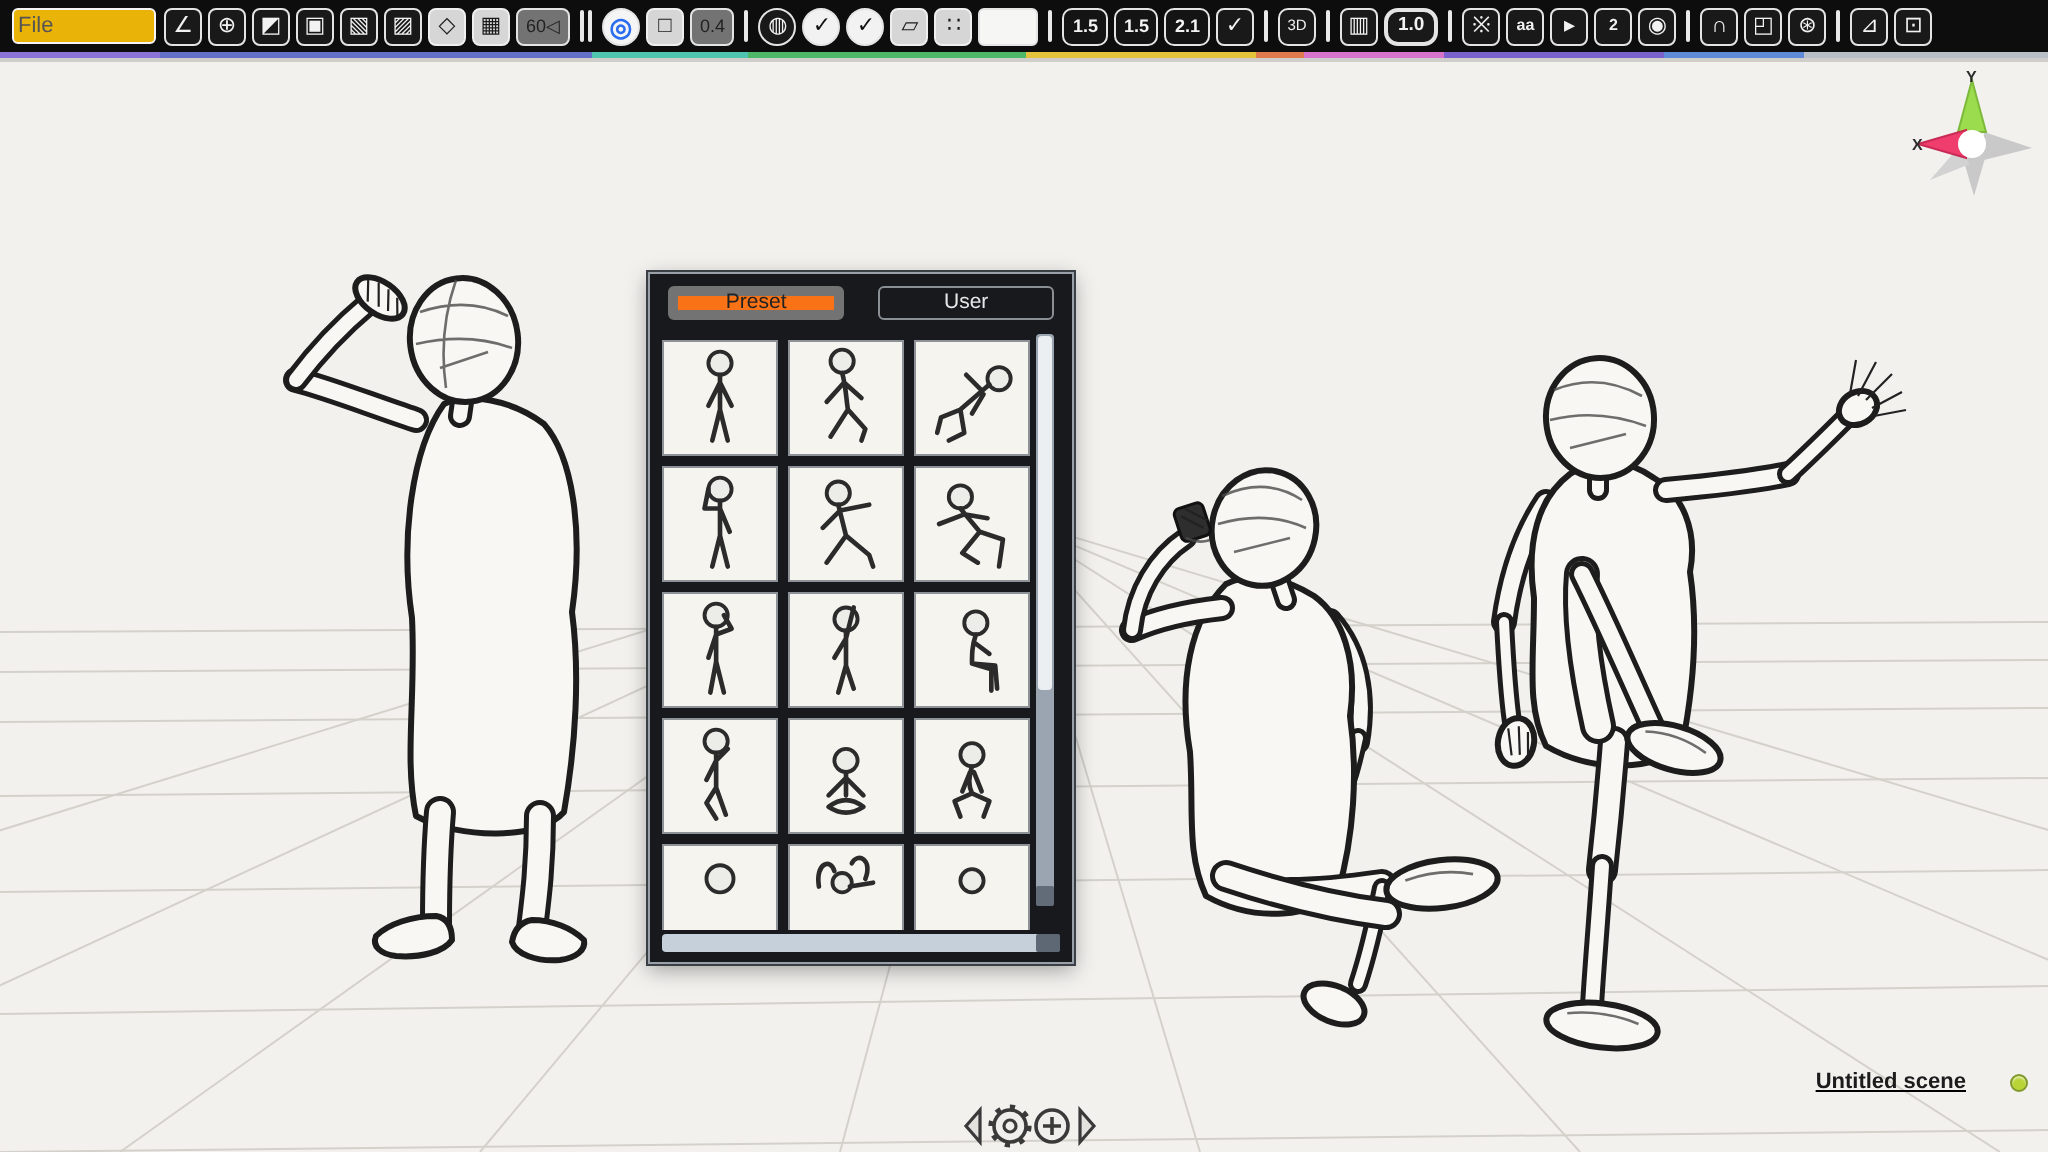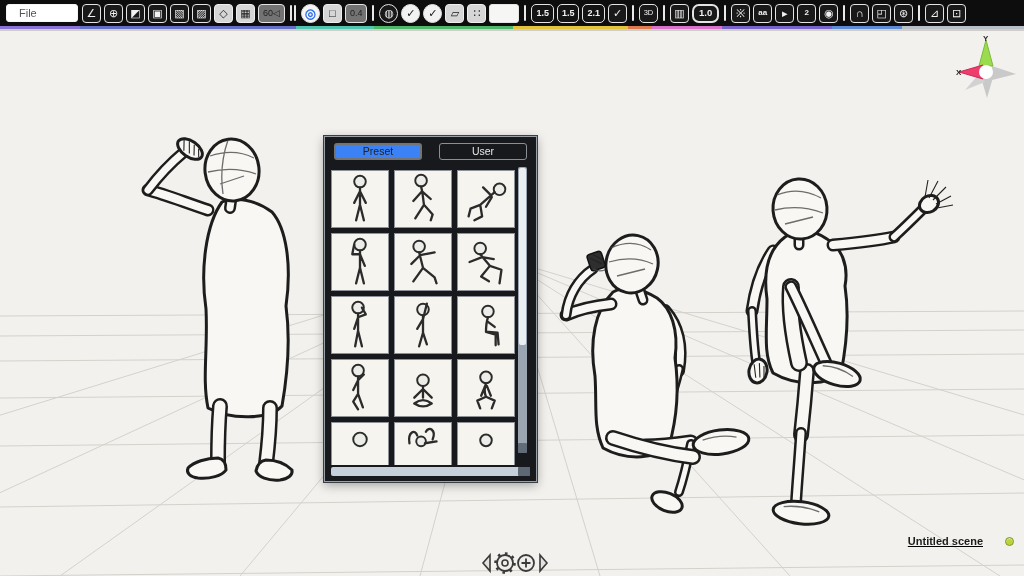--- a/index.html
+++ b/index.html
@@ -30,22 +30,22 @@
     font-size:13px; font-weight:bold; }
   .tb-btn.value { font-size:9px; font-weight:normal; padding:0 4px; background:#737373; color:#222;
     border-radius:4px; }
   .tb-btn.value-dark { font-size:9px; font-weight:bold; padding:0 4px; background:#141414;
     color:#f2f2f2; border-radius:5px; }
   .tb-btn.badge { font-size:9.5px; font-weight:bold; padding:0 5px; border-radius:7px;
     border-width:2px; }
   .tb-btn.swatch { width:30px; background:#f6f6f4; border-radius:3px; }
   .tb-btn.clip { font-size:7.5px; font-weight:normal; border-radius:5px; padding:0 3px; }
   .tb-btn.filmtxt { font-size:8px; font-weight:bold; }
-  .tb-file { width:72px; height:18px; background:#ffffff; border-radius:3px; color:#555;
-    font-size:11px; display:flex; align-items:center; padding-left:12px; margin-right:4px;
+  .tb-file { width:72px; height:18px; background:#eab308; border-radius:3px; color:#555;
+    font-size:11px; display:flex; align-items:center; padding-left:2px; margin-right:4px;
     border:1px solid #f5f5f5; cursor:pointer; }
 
   
   .viewport { position:absolute; left:0; top:31px; width:1024px; height:545px;
     background:#f2f1ee; }
   .gridsvg { position:absolute; left:0; top:0; }
   .figure { position:absolute; cursor:pointer; }
   .blob { fill:#f8f7f3; stroke:#1d1d1d; stroke-width:3; stroke-linejoin:round; }
   .tube-o { fill:none; stroke:#1d1d1d; stroke-linecap:round; }
   .tube-f { fill:none; stroke:#f8f7f3; stroke-linecap:round; }
@@ -57,21 +57,21 @@
   .dialog { position:absolute; left:324px; top:105px; width:213px; height:346px;
     background:#17191d; border:1px solid #9aa0a8; outline:1px solid #3a3f46;
     box-shadow:0 3px 10px rgba(0,0,0,.35); display:flex; flex-direction:column; }
   .dialog-title { height:21px; background:linear-gradient(#3b8cf5,#0b57cf);
     color:#fff; font-size:12px; display:flex; align-items:center; padding-left:8px;
     border-bottom:1px solid #0a3f97; cursor:move; }
   .dialog-tabs { height:28px; display:flex; align-items:center; justify-content:space-between;
     padding:0 9px; }
   .tab { width:92px; height:17px; font-size:10.5px; display:flex; align-items:center;
     justify-content:center; border-radius:3px; cursor:pointer; }
-  .tab.active { background:#3b82f6; color:#222; border:2px solid #737373; }
+  .tab.active { background:#f97316; color:#222; border:5px solid #737373; }
   .tab.inactive { background:#17191c; color:#e8e8e8; border:1px solid #8a8f96;margin-left:17px; }
   .dialog-body { flex:1; display:flex; padding:2px 2px 2px 6px; overflow:hidden; }
   .pose-grid { width:184px; height:100%; display:grid;
     grid-template-columns:repeat(3,58px); grid-auto-rows:58px; gap:5px;
     overflow:hidden; align-content:start; padding-top:3px; }
   .pose-cell { background:#f5f4ee; box-shadow:inset 0 0 0 1px #8d9298; cursor:pointer; }
   .pose-cell svg { display:block; }
   .vscroll { width:9px; margin-left:3px; height:calc(100% - 12px); background:#9aa5b1;
     border-radius:2px; position:relative; cursor:pointer; }
   .vscroll .thumb { position:absolute; left:1px; top:1px; width:7px; height:62%;

